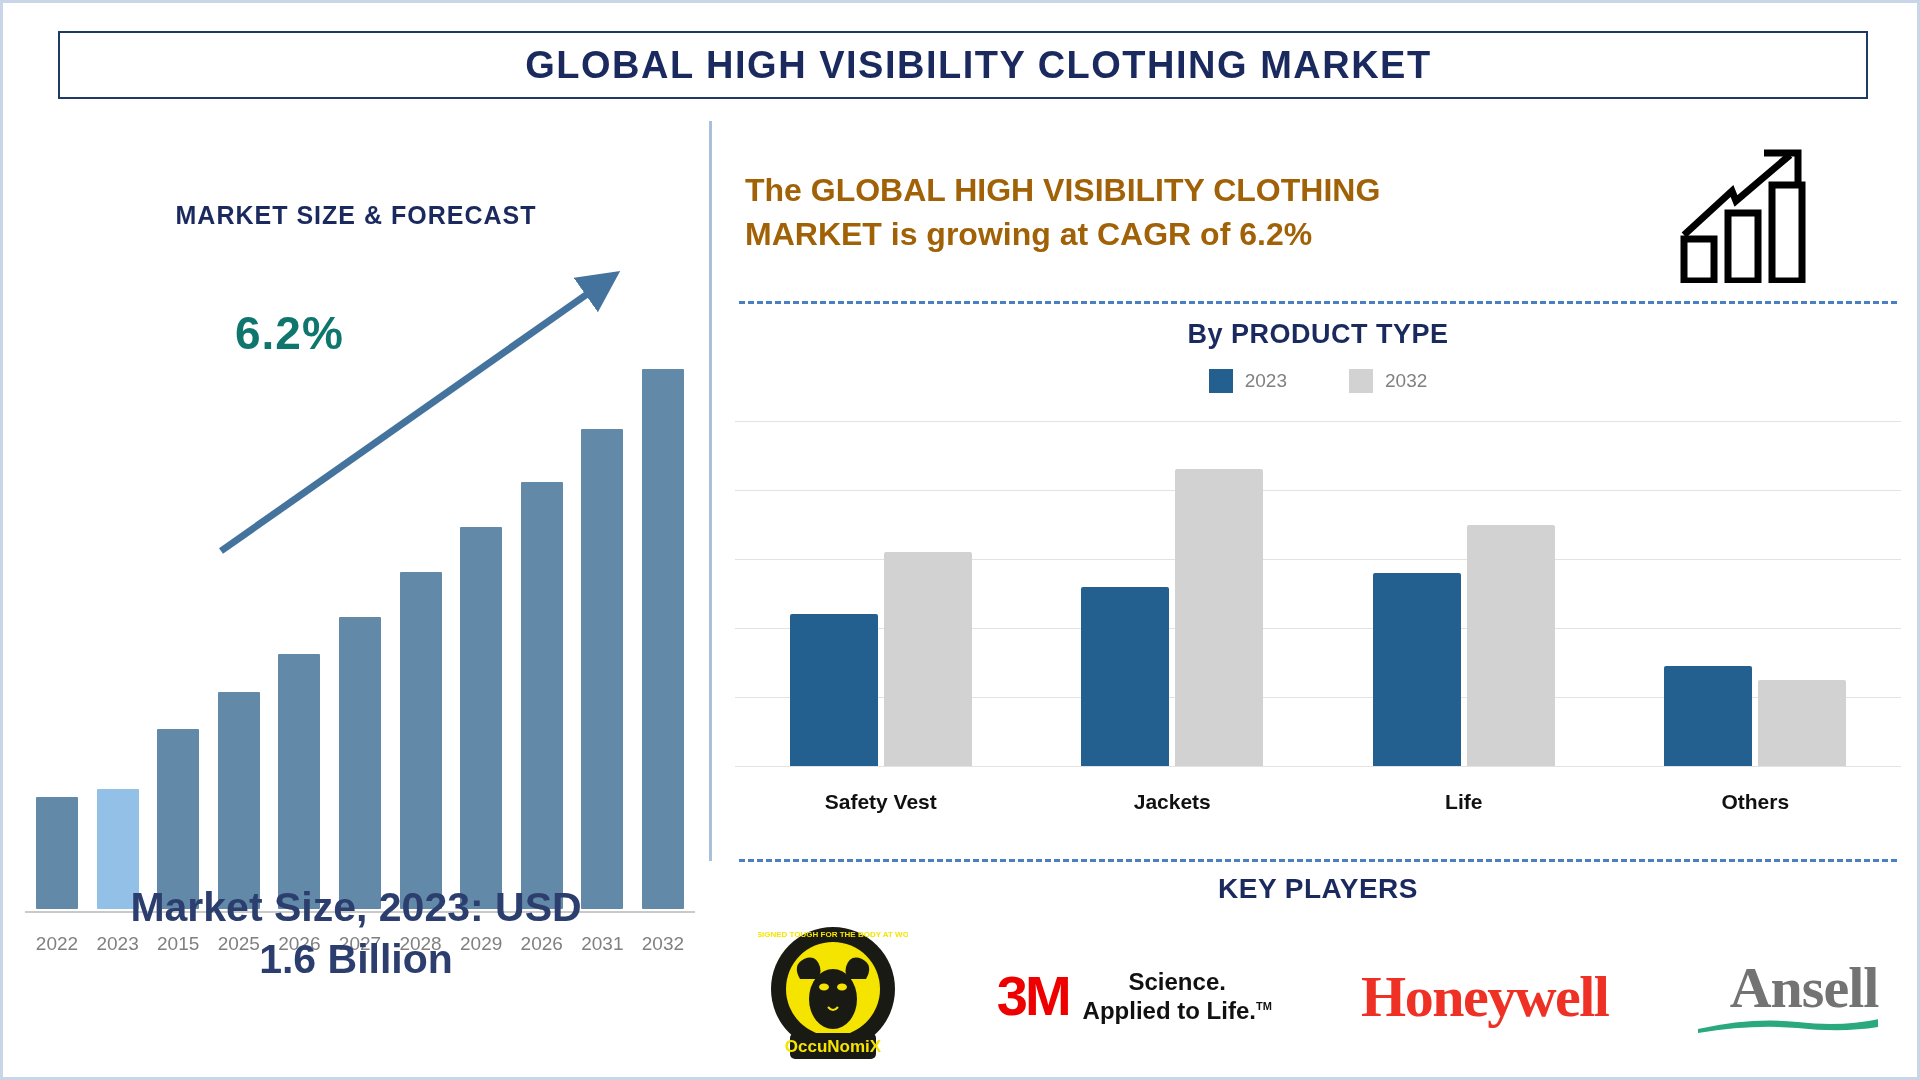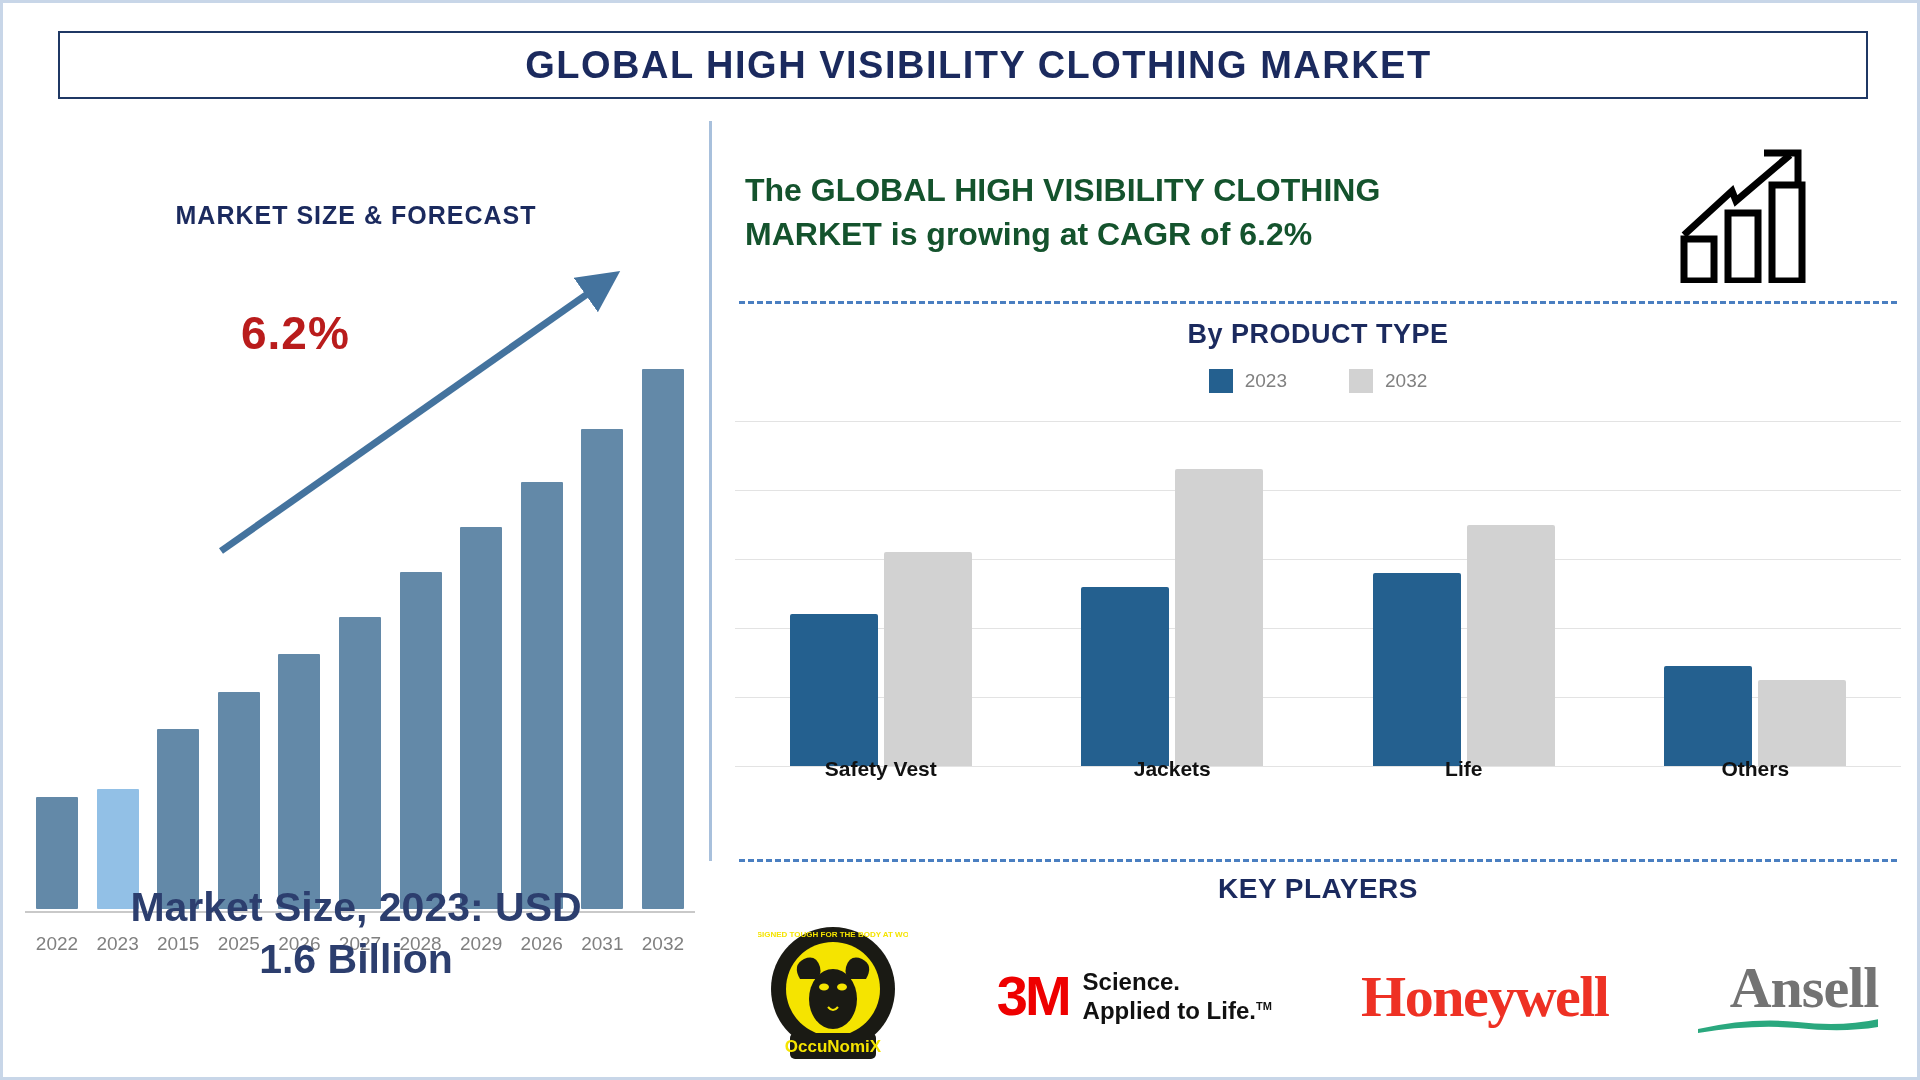--- a/index.html
+++ b/index.html
@@ -72,25 +72,25 @@
     top: 80px;
     width: 706px;
     text-align: center;
     font-size: 25px;
     font-weight: bold;
     letter-spacing: 1px;
     color: #1b2a5e;
   }
   #cagr-left {
     position: absolute;
-    left: 238px;
+    left: 232px;
     top: 185px;
     font-size: 46px;
     font-weight: bold;
-    color: #b91c1c;
+    color: #0f766e;
     letter-spacing: 1px;
   }
 
   
   #left-arrow {
     position: absolute;
     left: 210px;
     top: 140px;
     width: 420px;
     height: 300px;
@@ -179,21 +179,21 @@
   }
 
   #cagr-statement {
     position: absolute;
     left: 32px;
     top: 48px;
     width: 930px;
     font-size: 32px;
     font-weight: bold;
     line-height: 1.36;
-    color: #14532d;
+    color: #a16207;
   }
   #growth-icon {
     position: absolute;
     left: 965px;
     top: 22px;
     width: 140px;
     height: 140px;
   }
 
   .dash-rule {
@@ -278,21 +278,21 @@
   .gbar {
     width: 88px;
     border-radius: 2px 2px 0 0;
   }
   .gbar.c2023 { background: #24608f; }
   .gbar.c2032 { background: #d2d2d2; }
 
   #group-labels {
     position: absolute;
     left: 22px;
-    top: 636px;
+    top: 669px;
     width: 1166px;
     display: flex;
     justify-content: space-around;
   }
   .glabel {
     width: 255px;
     text-align: center;
     font-size: 21px;
     font-weight: bold;
     color: #111111;
@@ -325,20 +325,21 @@
   .logo-occunomix {
     position: relative;
     width: 150px;
     height: 150px;
   }
   
   .logo-3m {
     display: flex;
     align-items: center;
     gap: 14px;
+    text-align: center;
   }
   .mark-3m {
     font-size: 56px;
     font-weight: bold;
     color: #ee0000;
     letter-spacing: -3px;
     line-height: 1;
     font-family: "Liberation Sans", sans-serif;
   }
   .tag-3m {

